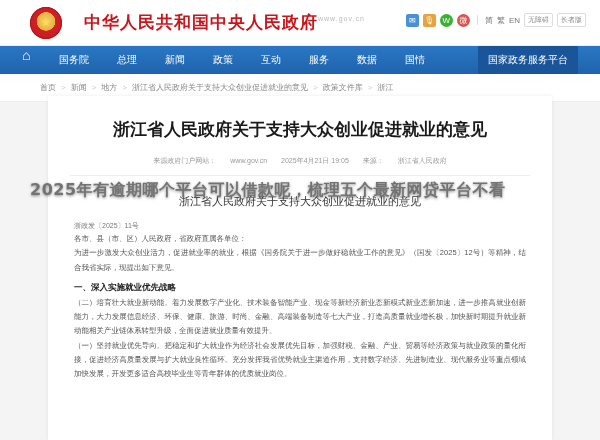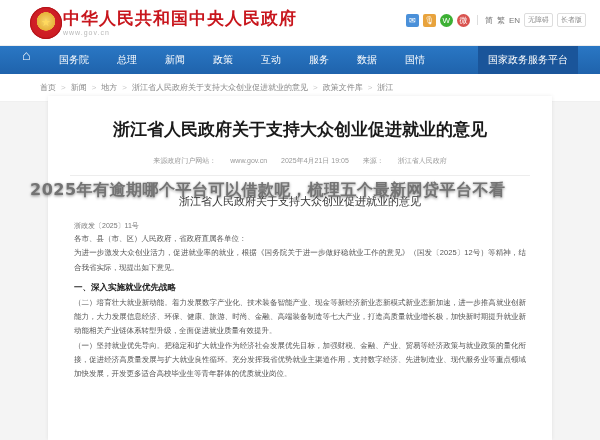--- a/index.html
+++ b/index.html
@@ -45,23 +45,23 @@
     content: "★";
     position: absolute;
     color: #ffd95e;
     font-size: 11px;
     left: 50%;
     top: 50%;
     transform: translate(-50%,-55%);
     line-height: 1;
   }
   .gov-title-wrap {
-    margin-left: 1px;
-    display: flex;
-    flex-direction: column;
+    margin-left: 22px;
+    display: flex;
+    flex-direction: row;
     justify-content: flex-start;
   }
   .gov-title {
     color: #c8161d;
     font-family: "DejaVu Sans", "Liberation Sans", sans-serif;
     font-size: 17px;
     font-weight: bold;
     letter-spacing: 1px;
     line-height: 1.1;
     white-space: nowrap;

